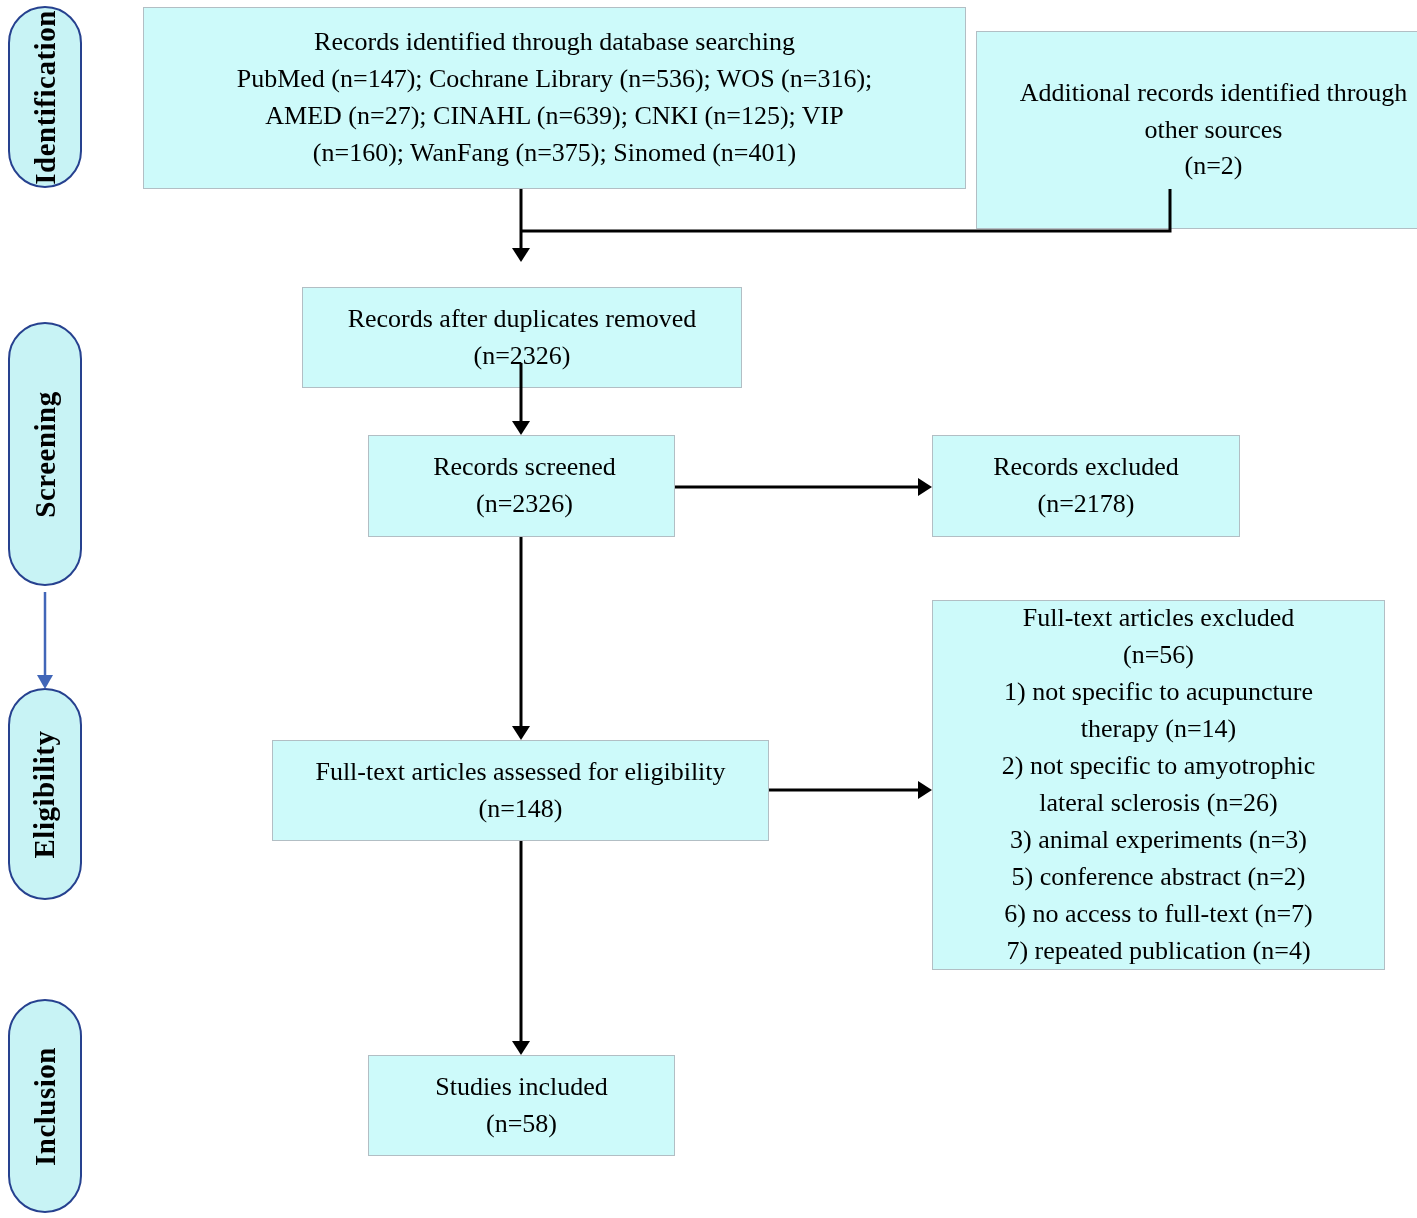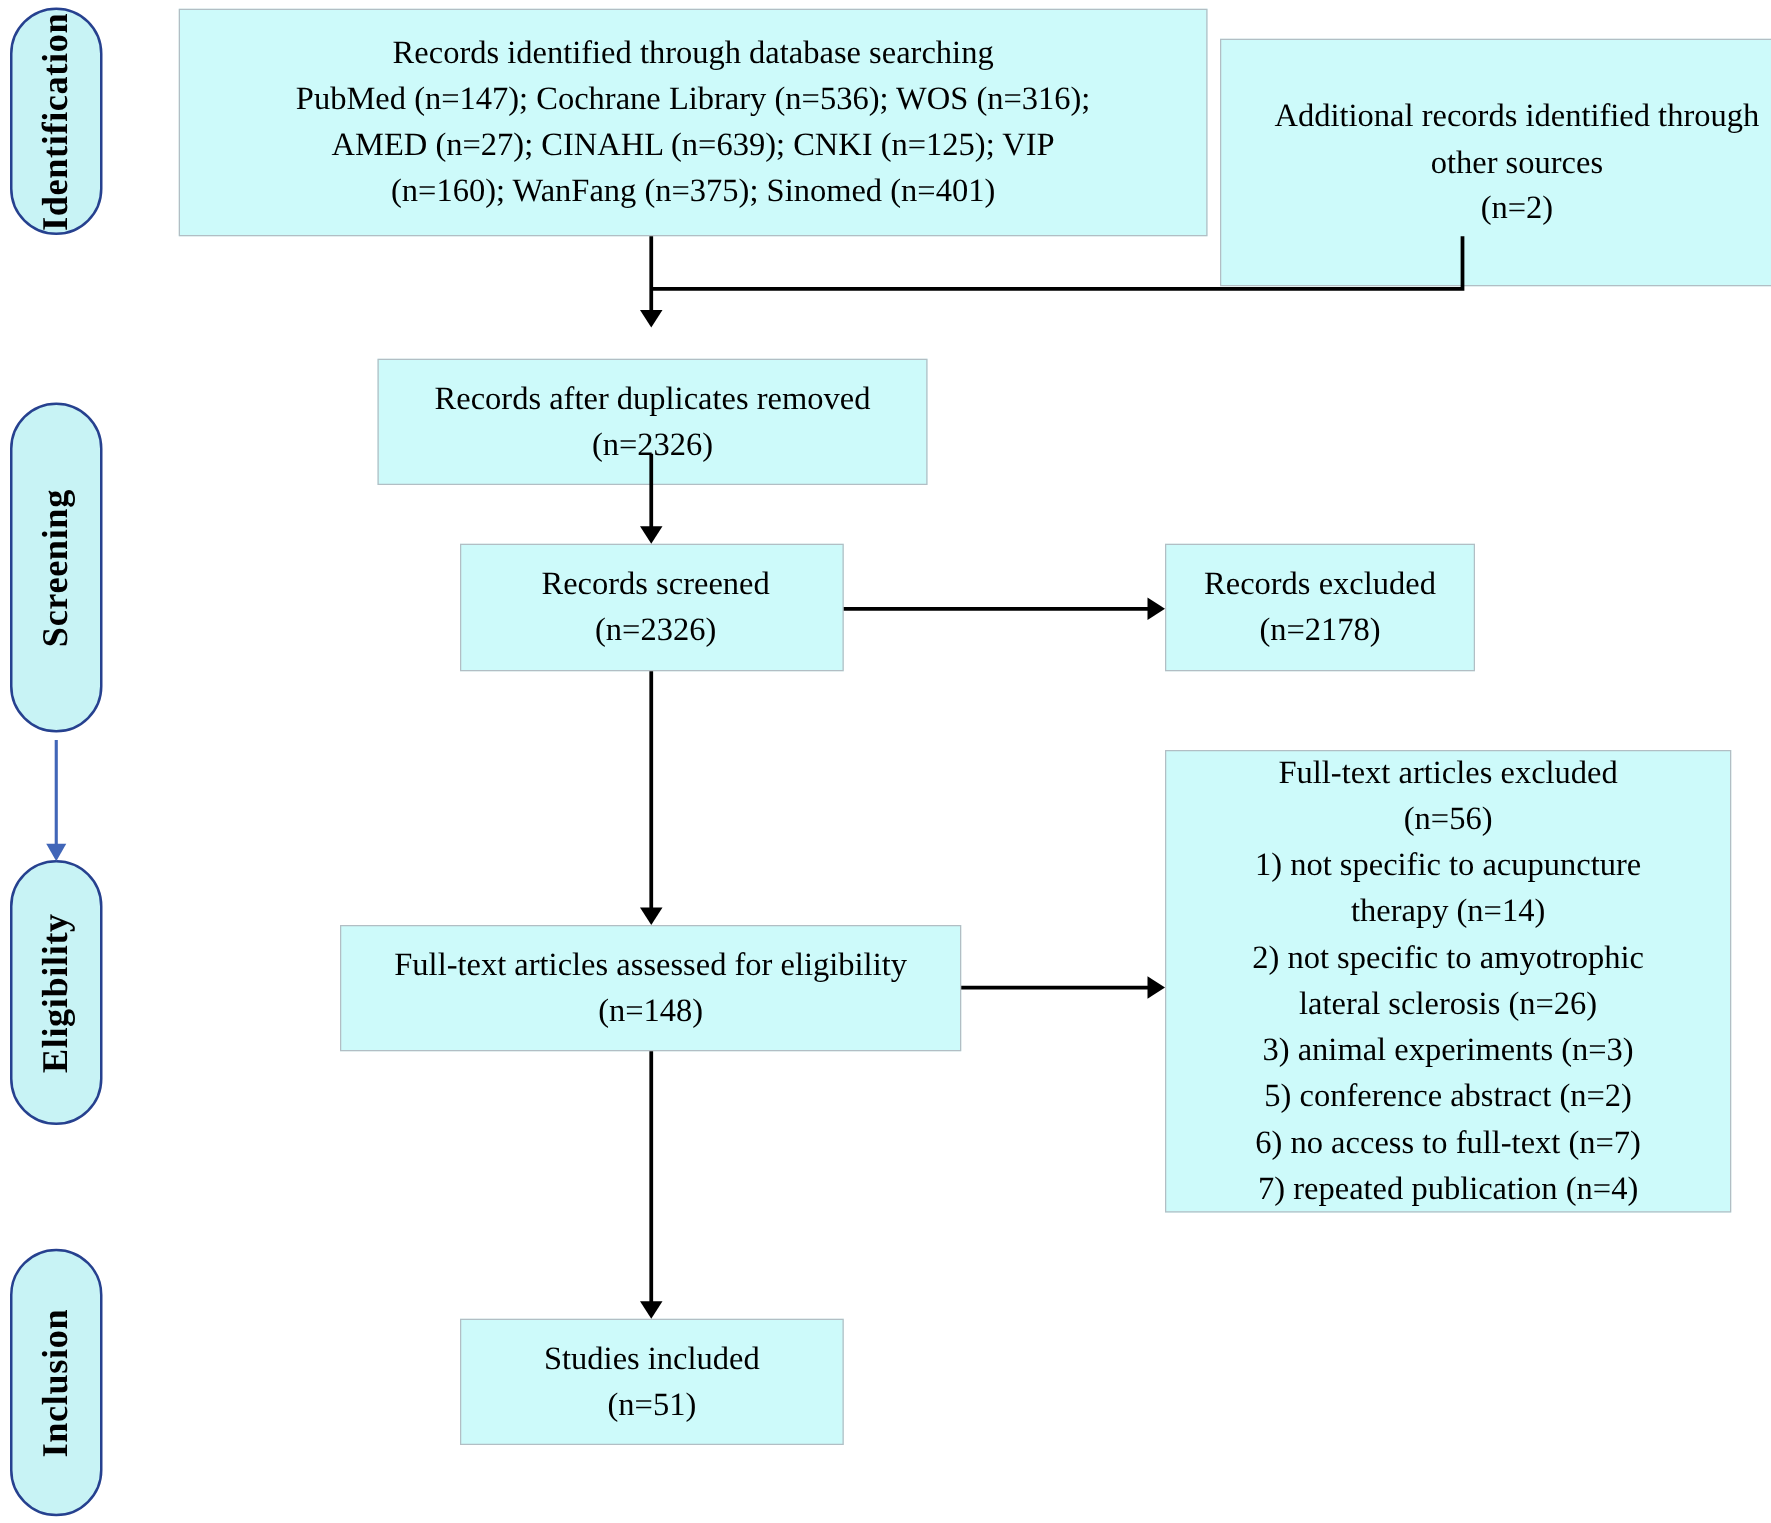--- a/index.html
+++ b/index.html
@@ -77,39 +77,39 @@
   <div class="box" style="left:976px;top:7px;width:475px;height:198px;margin-top:24px;">Additional records identified through
 other sources
 (n=2)</div>
 
   <div class="box" style="left:302px;top:262px;width:440px;height:101px;margin-top:25px;">Records after duplicates removed
 (n=2326)</div>
 
   <div class="box" style="left:368px;top:435px;width:307px;height:102px;padding-left:12px;">Records screened
 (n=2326)</div>
 
-  <div class="box" style="left:932px;top:435px;width:248px;height:102px;">Records excluded
+  <div class="box" style="left:932px;top:435px;width:308px;height:102px;">Records excluded
 (n=2178)</div>
 
   <div class="box" style="left:272px;top:740px;width:497px;height:101px;">Full-text articles assessed for eligibility
 (n=148)</div>
 
   <div class="box" style="left:932px;top:600px;width:453px;height:370px;">Full-text articles excluded
 (n=56)
 1) not specific to acupuncture
 therapy (n=14)
 2) not specific to amyotrophic
 lateral sclerosis (n=26)
 3) animal experiments (n=3)
 5) conference abstract (n=2)
 6) no access to full-text (n=7)
 7) repeated publication (n=4)</div>
 
   <div class="box" style="left:368px;top:1055px;width:307px;height:101px;">Studies included
-(n=51)</div>
+(n=58)</div>
 
   <svg class="arrows" width="1417" height="1218" viewBox="0 0 1417 1218">
 
     <g>
       <polyline class="arrow-line" points="1170,189 1170,231 521,231"></polyline>
       <line class="arrow-line" x1="521" y1="189" x2="521" y2="249"></line>
       <polygon class="arrow-head" points="512,248 530,248 521,262"></polygon>
     </g>
 
     <g>

